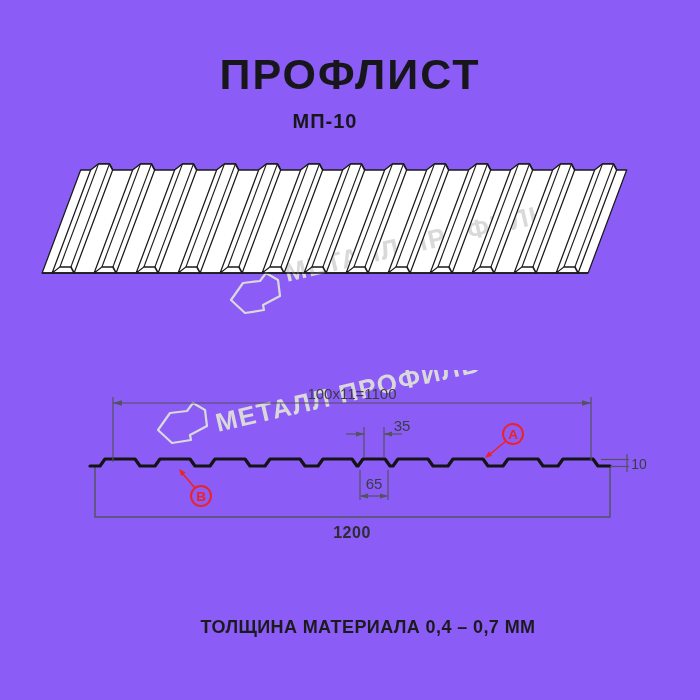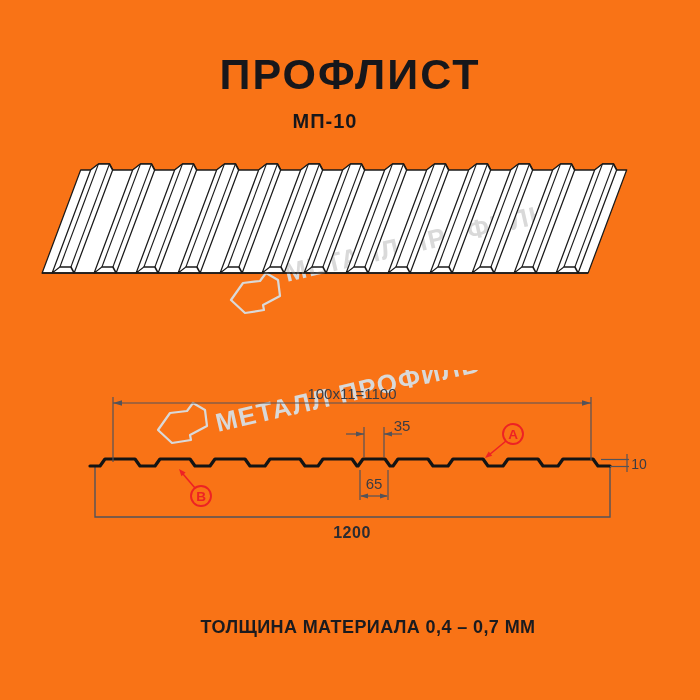--- a/index.html
+++ b/index.html
@@ -1,17 +1,17 @@
 <!DOCTYPE html>
 <html><head>
 <meta charset="utf-8">
 <style>
   html,body{margin:0;padding:0;}
   body{width:700px;height:700px;background:#ffffff;overflow:hidden;}
-  .page{position:relative;width:700px;height:700px;background:#f97316;font-family:"Liberation Sans",sans-serif;}
+  .page{position:relative;width:700px;height:700px;background:#8b5cf6;font-family:"Liberation Sans",sans-serif;}
   .title{position:absolute;top:50px;left:0;width:700px;text-align:center;
          font-size:43px;font-weight:800;letter-spacing:2px;color:#17171b;}
   .subtitle{position:absolute;top:110px;left:0;width:650px;text-align:center;
          font-size:20px;font-weight:700;letter-spacing:1px;color:#17171b;}
   .caption{position:absolute;top:617px;left:18px;width:700px;text-align:center;
          font-size:18px;font-weight:600;letter-spacing:.4px;color:#1b1b1f;}
   svg{position:absolute;display:block;}
   #sheet3d{left:0;top:145px;}
   #section{left:60px;top:370px;}
   svg text{font-family:"Liberation Sans",sans-serif;}

